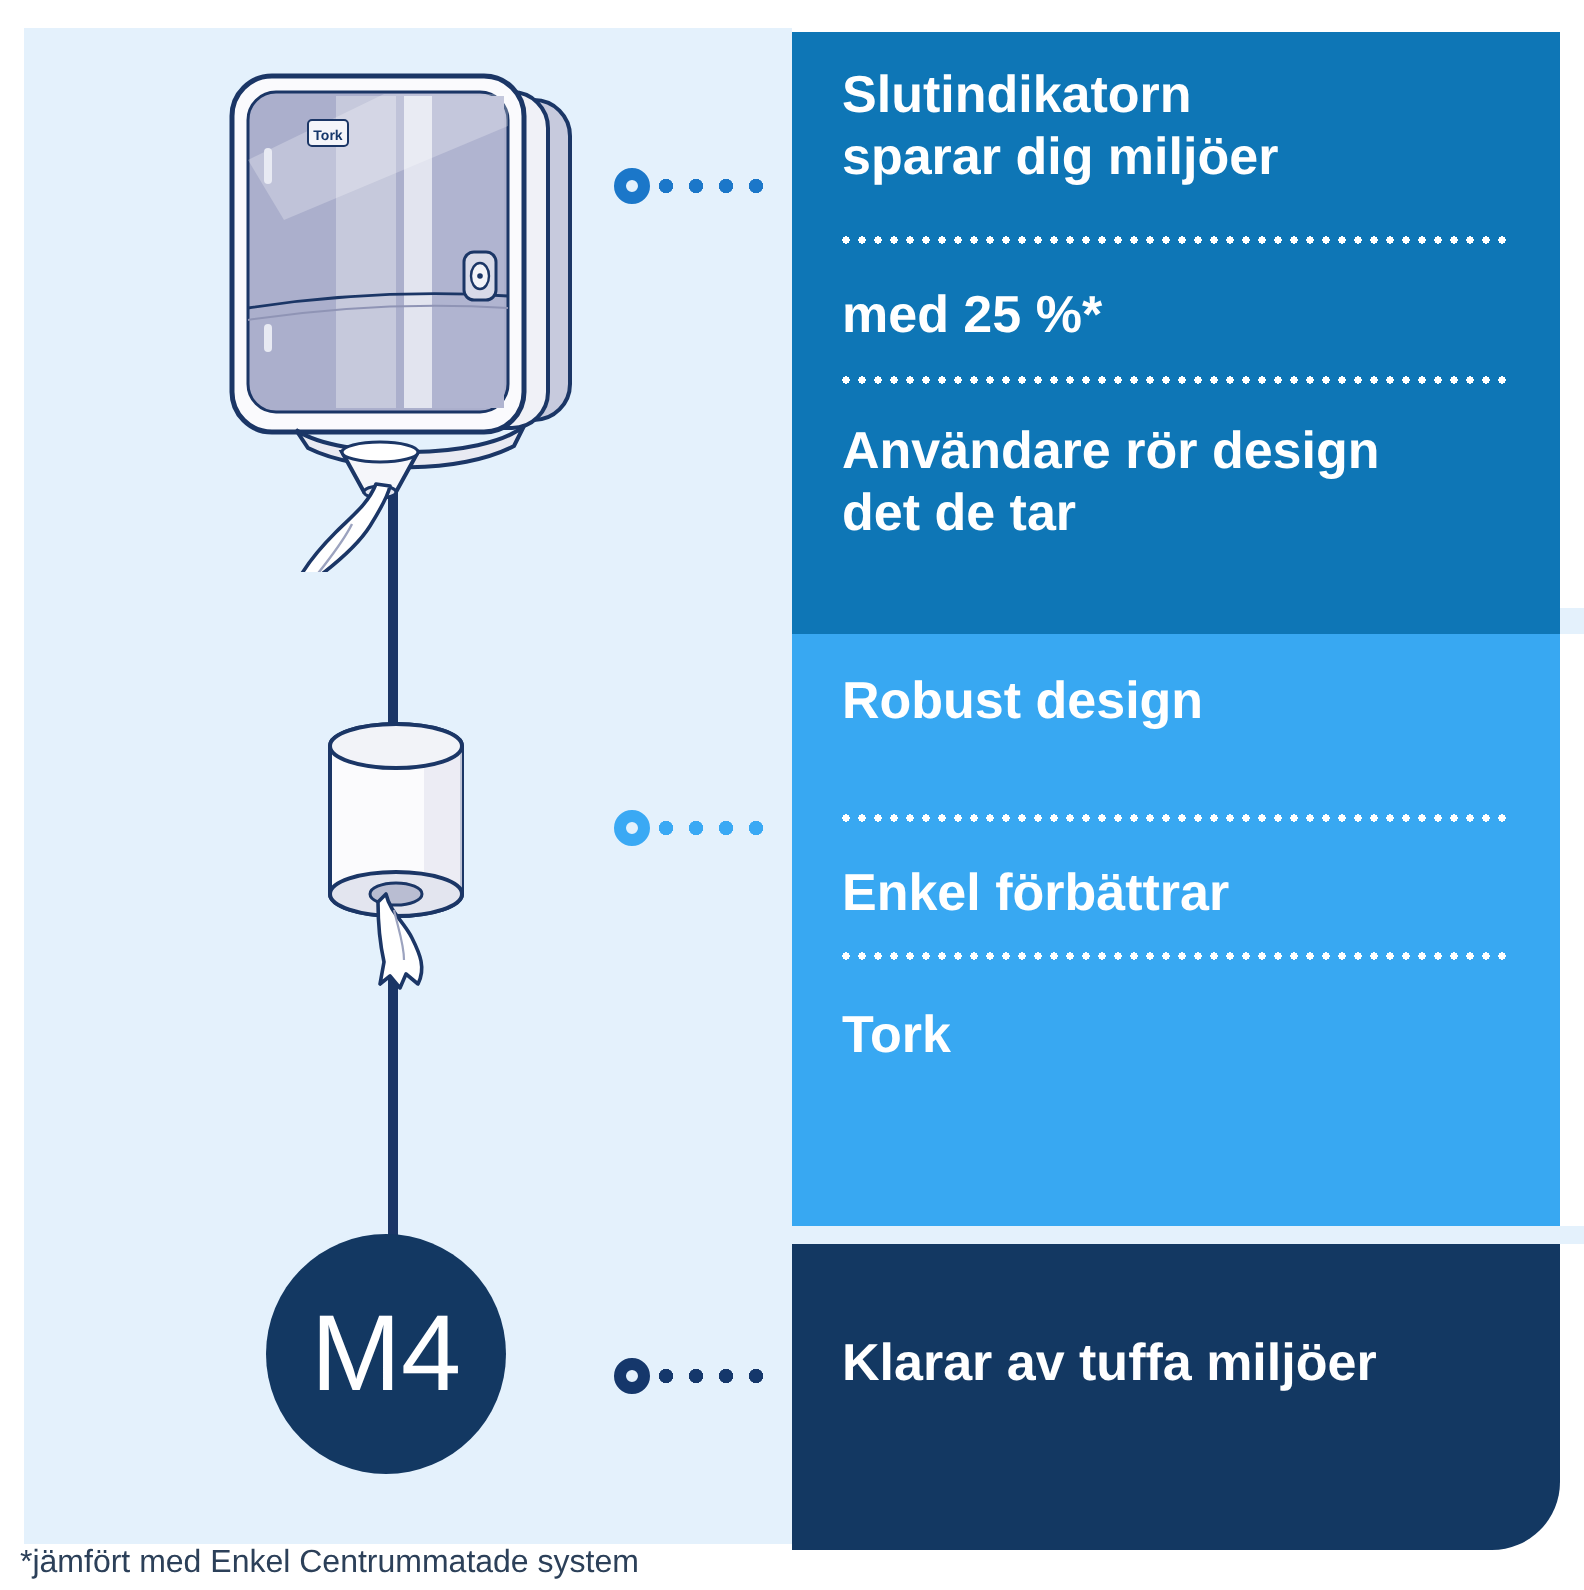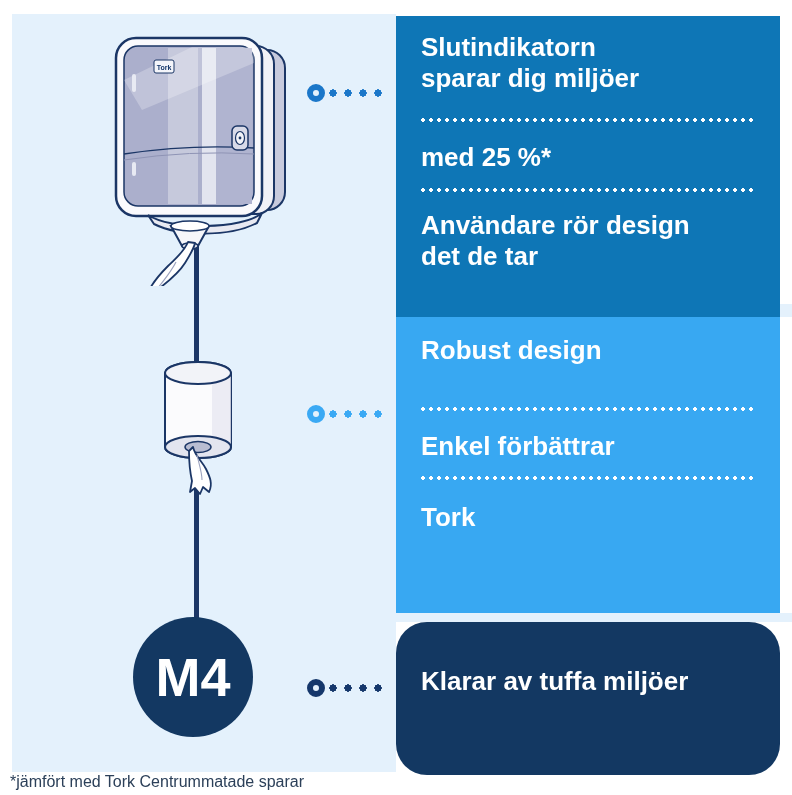--- a/index.html
+++ b/index.html
@@ -47,21 +47,21 @@
     z-index: 3;
   }
   .m4-badge {
     position: absolute;
     left: 133px; top: 617px;
     width: 120px; height: 120px;
     border-radius: 50%;
     background: #133862;
     color: #FFFFFF;
     display: flex; align-items: center; justify-content: center;
-    font-size: 54px; font-weight: 700;
+    font-size: 54px; font-weight: 400;
     z-index: 3;
   }
 
   
   .connector {
     position: absolute;
     left: 307px;
     display: flex; align-items: center;
     z-index: 2;
   }
@@ -100,21 +100,21 @@
     background-size: 8px 4px;
     background-repeat: repeat-x;
   }
   .panel.p1 { top: 16px;  height: 348px; background: #0E76B6; padding-top: 16px; }
   .panel.p1 .divider.d1 { margin-top: 24px; margin-bottom: 20px; }
   .panel.p1 .divider.d2 { margin-top: 15px; margin-bottom: 18px; }
   .panel.p2 { top: 317px; height: 296px; background: #38A8F2; padding-top: 18px; }
   .panel.p2 .divider.d1 { margin-top: 41px; margin-bottom: 20px; }
   .panel.p2 .divider.d2 { margin-top: 14px; margin-bottom: 22px; }
   .panel.p3 { top: 622px; height: 153px; background: #133862; padding-top: 44px;
-              border-bottom-right-radius: 34px; border-radius: 31px; }
+              border-bottom-right-radius: 34px; }
 
   
   .footnote {
     position: absolute;
     left: 10px; top: 773px;
     font-size: 16px; font-weight: 400;
     color: #2C4059;
   }
 </style>
 </head>
@@ -222,15 +222,15 @@
       <div class="line">Tork</div>
     </div>
   </div>
 
   <div class="panel p3">
     <div class="item">
       <div class="line">Klarar av tuffa miljöer</div>
     </div>
   </div>
 
-  <div class="footnote">*jämfört med Tork Centrummatade sparar</div>
+  <div class="footnote">*jämfört med Enkel Centrummatade system</div>
 
 </div>
 
 </body></html>

